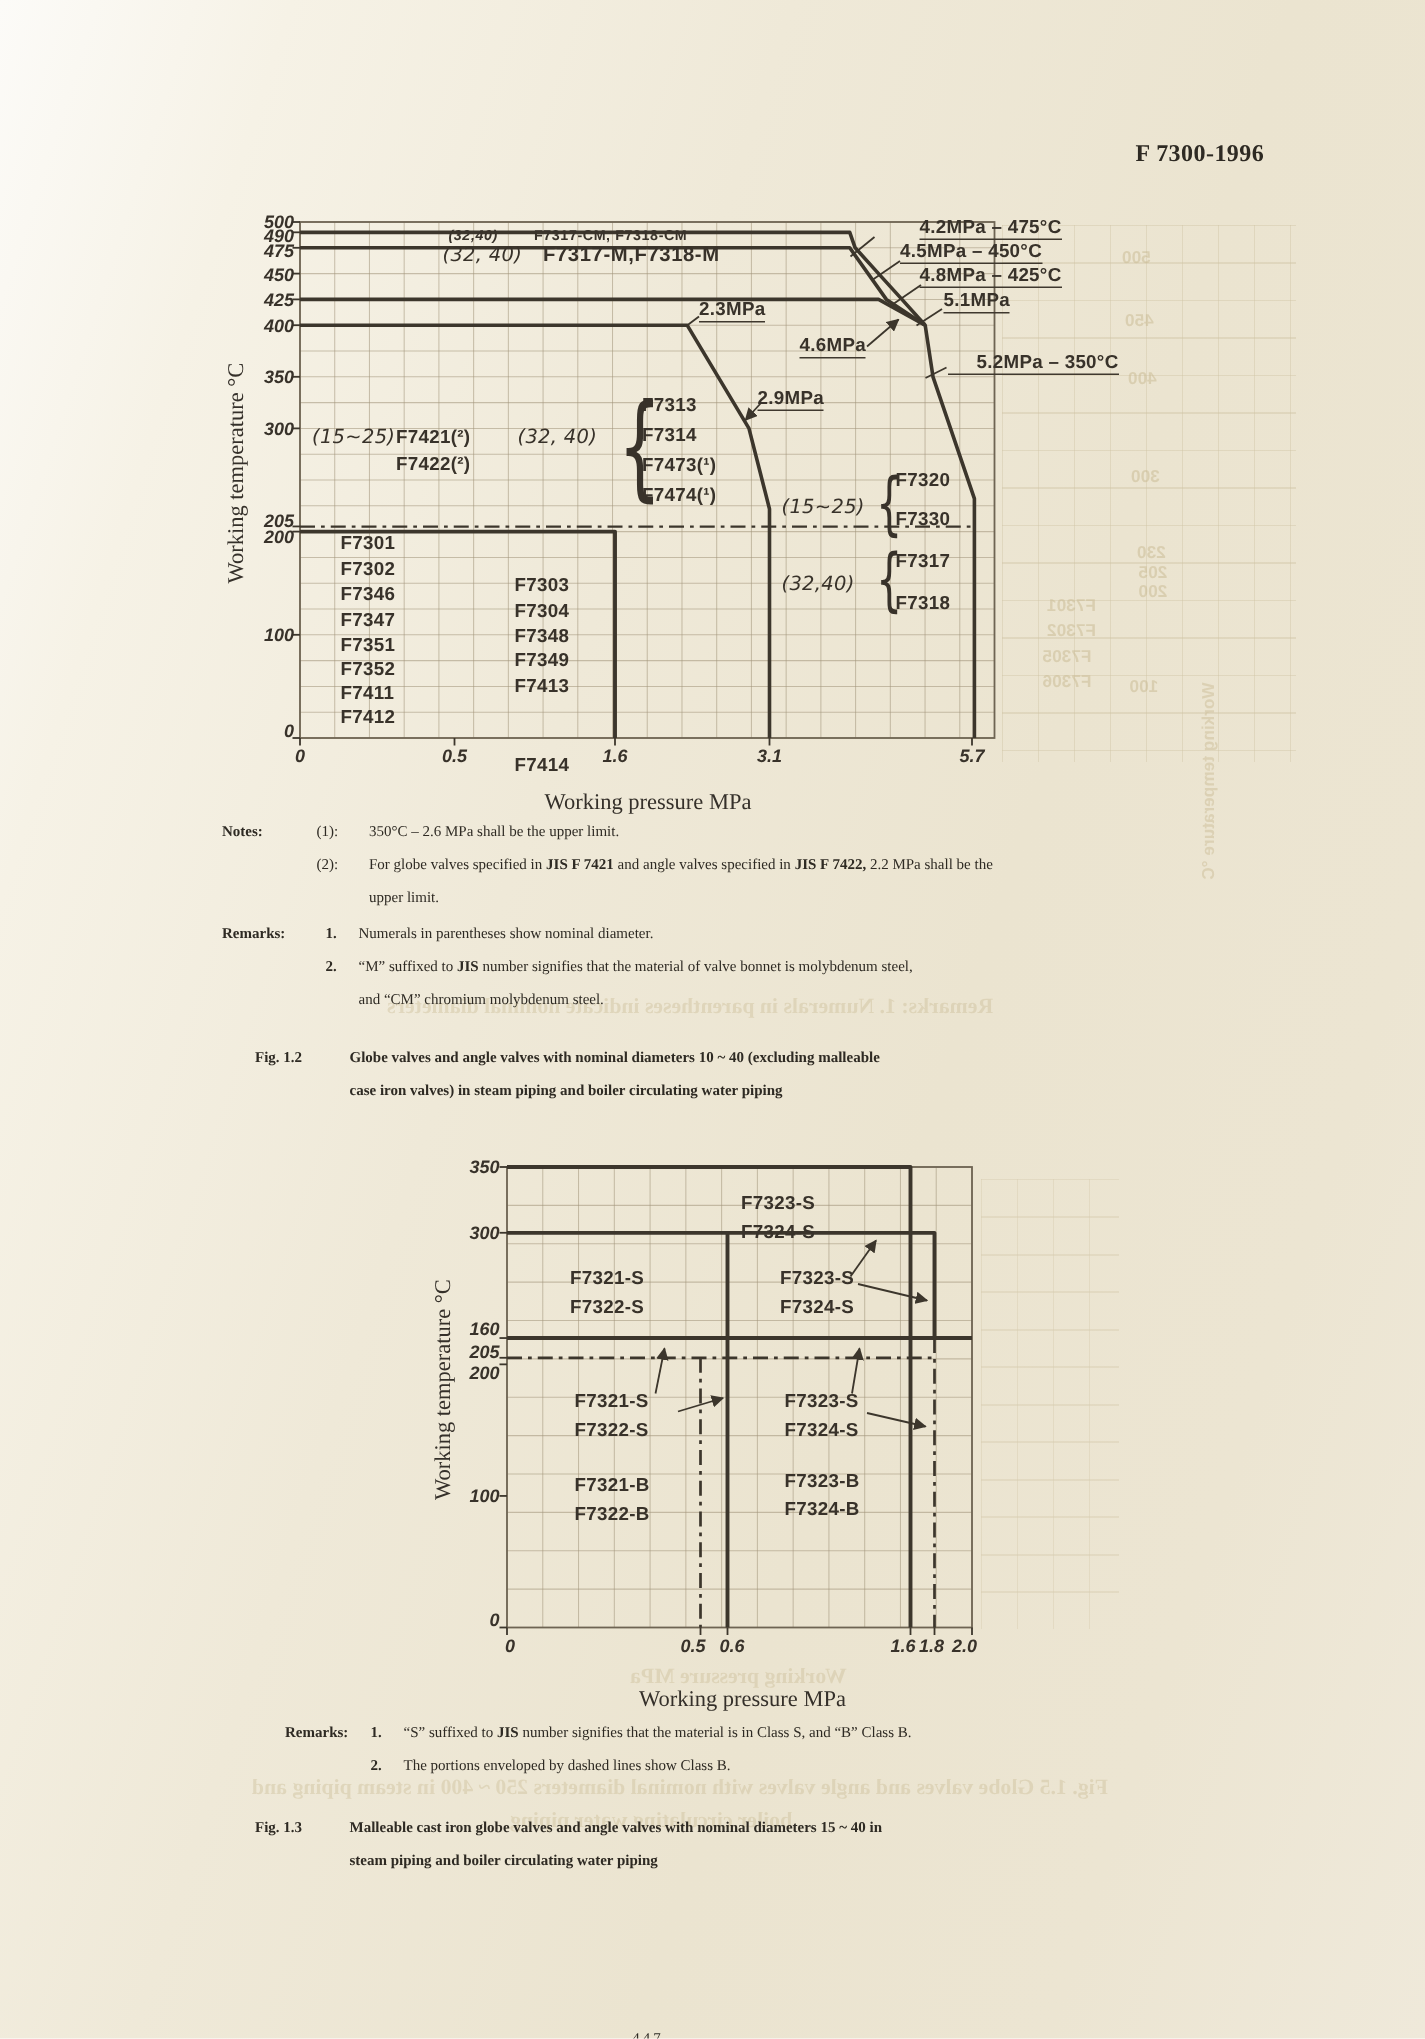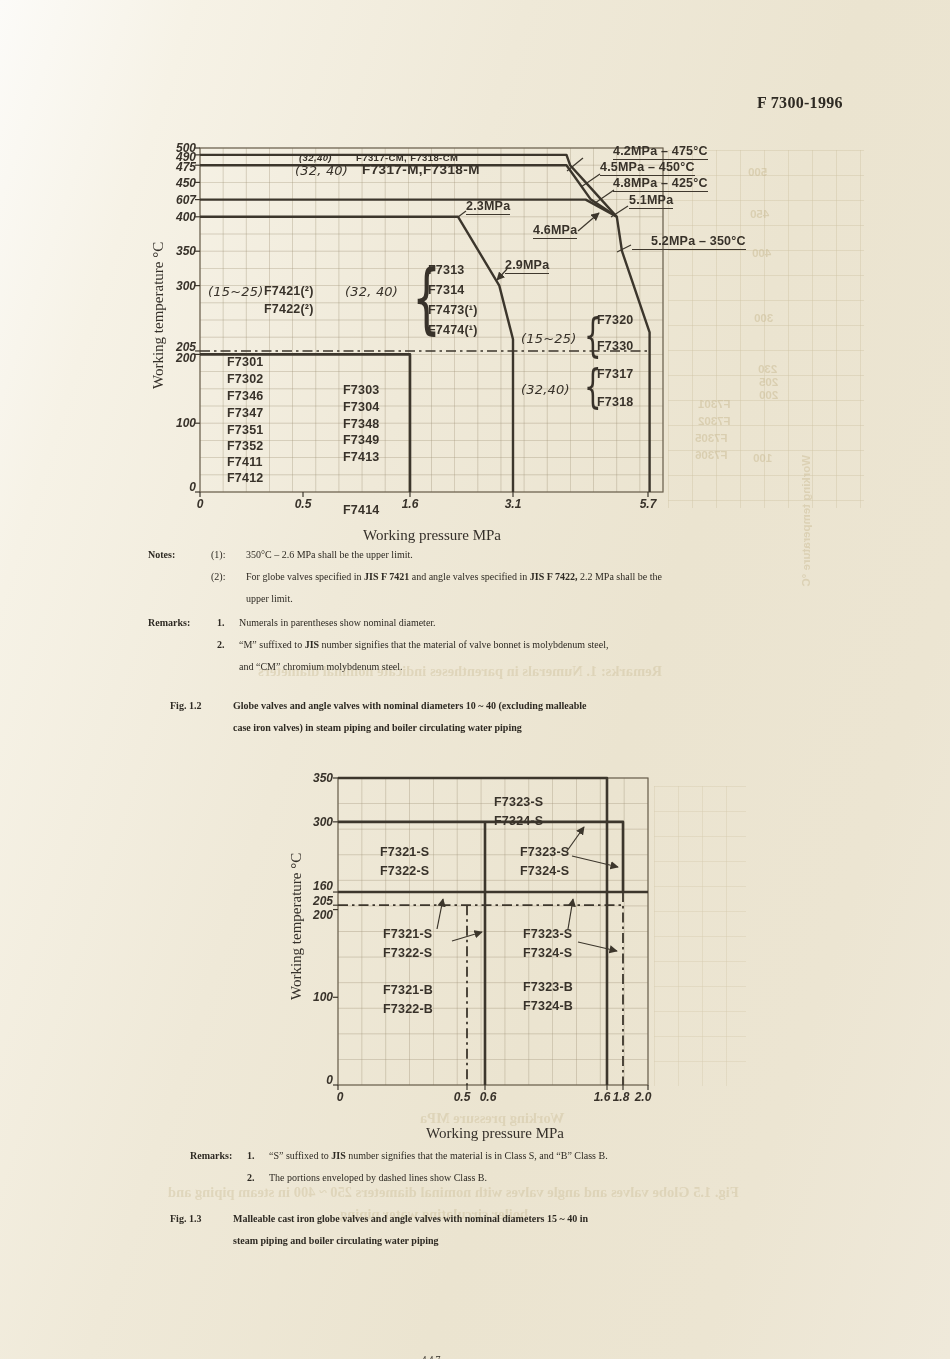--- a/index.html
+++ b/index.html
@@ -182,21 +182,21 @@
 </svg>
 
 <div class="ghost-grid" style="left:668px;top:150px;width:196px;height:358px"></div>
 <div class="ghost-grid" style="left:654px;top:786px;width:92px;height:300px;opacity:.35"></div>
 
 <div id="labels-layer">
     <div class="lab tick al-r" style="left: 196px; top: 148px;">500</div>
     <div class="lab tick al-r" style="left: 196px; top: 157px;">490</div>
     <div class="lab tick al-r" style="left: 196px; top: 167px;">475</div>
     <div class="lab tick al-r" style="left: 196px; top: 183px;">450</div>
-    <div class="lab tick al-r" style="left: 196px; top: 200px;">607</div>
+    <div class="lab tick al-r" style="left: 196px; top: 200px;">425</div>
     <div class="lab tick al-r" style="left: 196px; top: 217px;">400</div>
     <div class="lab tick al-r" style="left: 196px; top: 251px;">350</div>
     <div class="lab tick al-r" style="left: 196px; top: 286px;">300</div>
     <div class="lab tick al-r" style="left: 196px; top: 347px;">205</div>
     <div class="lab tick al-r" style="left: 196px; top: 358px;">200</div>
     <div class="lab tick al-r" style="left: 196px; top: 423px;">100</div>
     <div class="lab tick al-r" style="left: 196px; top: 487px;">0</div>
     <div class="lab tick al-c" style="left: 200px; top: 497px;">0</div>
     <div class="lab tick al-c" style="left: 303px; top: 497px;">0.5</div>
     <div class="lab tick al-c" style="left: 410px; top: 497px;">1.6</div>

